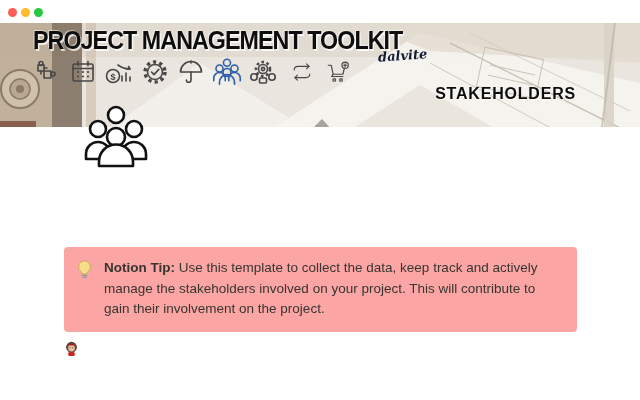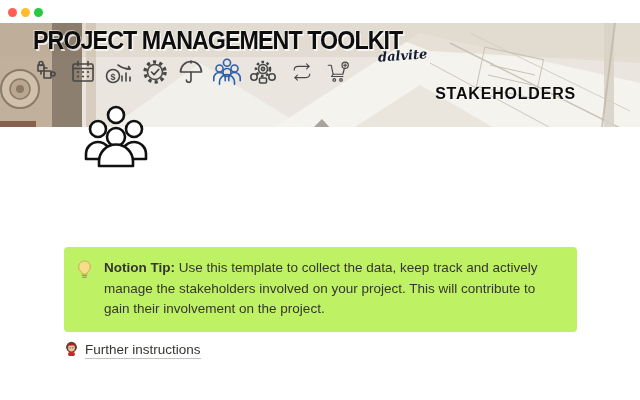--- a/index.html
+++ b/index.html
@@ -22,21 +22,21 @@
   .icon-row{position:absolute;left:32px;top:32px;display:flex;align-items:center;gap:6px;}
   .icon-row .tico{width:30px;height:34px;display:flex;align-items:center;justify-content:center;}
   .cover-section{position:absolute;right:64px;top:62px;font-size:16px;font-weight:700;
     letter-spacing:.8px;color:#0d0d0d;text-shadow:1px 1px 0 rgba(255,255,255,.7);}
   
   .page-icon{position:absolute;left:84px;top:104px;width:64px;height:64px;cursor:pointer;}
   
   .page-title{position:absolute;left:64px;top:201px;margin:0;font-size:29px;line-height:34px;
     font-weight:700;color:#2f2d28;letter-spacing:-.2px;}
   .callout{position:absolute;left:64px;top:247px;width:513px;box-sizing:border-box;
-    background:#bef264;border-radius:4px;padding:11px 24px 12px 12px;display:flex;gap:11px;}
+    background:#fca5a5;border-radius:4px;padding:11px 24px 12px 12px;display:flex;gap:11px;}
   .callout-icon{flex:0 0 17px;padding-top:2px;}
   .callout-text{margin:0;font-size:13.5px;line-height:20.5px;color:#37352f;}
   .callout-text b{font-weight:700;}
   .page-link{position:absolute;left:64px;top:341px;display:flex;align-items:center;gap:6px;cursor:pointer;}
   .link-text{font-size:13.5px;font-weight:500;color:#37352f;
     border-bottom:1px solid rgba(55,53,47,.3);padding-bottom:1px;}
   .t{stroke:#474747;fill:none;stroke-width:1.6;stroke-linecap:round;stroke-linejoin:round;}
   .tb{stroke:#2e5fa9;fill:none;stroke-width:1.8;stroke-linecap:round;stroke-linejoin:round;}
 </style>
 </head>
@@ -197,16 +197,15 @@
     <span>
       <svg width="15" height="15" viewBox="0 0 15 15">
         <circle cx="7.5" cy="6.2" r="5.4" fill="#5d4037"></circle>
         <circle cx="7.5" cy="7" r="3.4" fill="#f0c09a"></circle>
         <rect x="4.2" y="11" width="6.6" height="4" rx="1.5" fill="#c62828"></rect>
         <rect x="4.6" y="3.1" width="5.8" height="1.5" rx=".7" fill="#b71c1c"></rect>
         <circle cx="6.2" cy="6.8" r=".55" fill="#333"></circle>
         <circle cx="8.8" cy="6.8" r=".55" fill="#333"></circle>
       </svg>
     </span>
-    <span class="link-text">Further instructions</span>
   </div>
 
 </div>
 
 </body></html>

